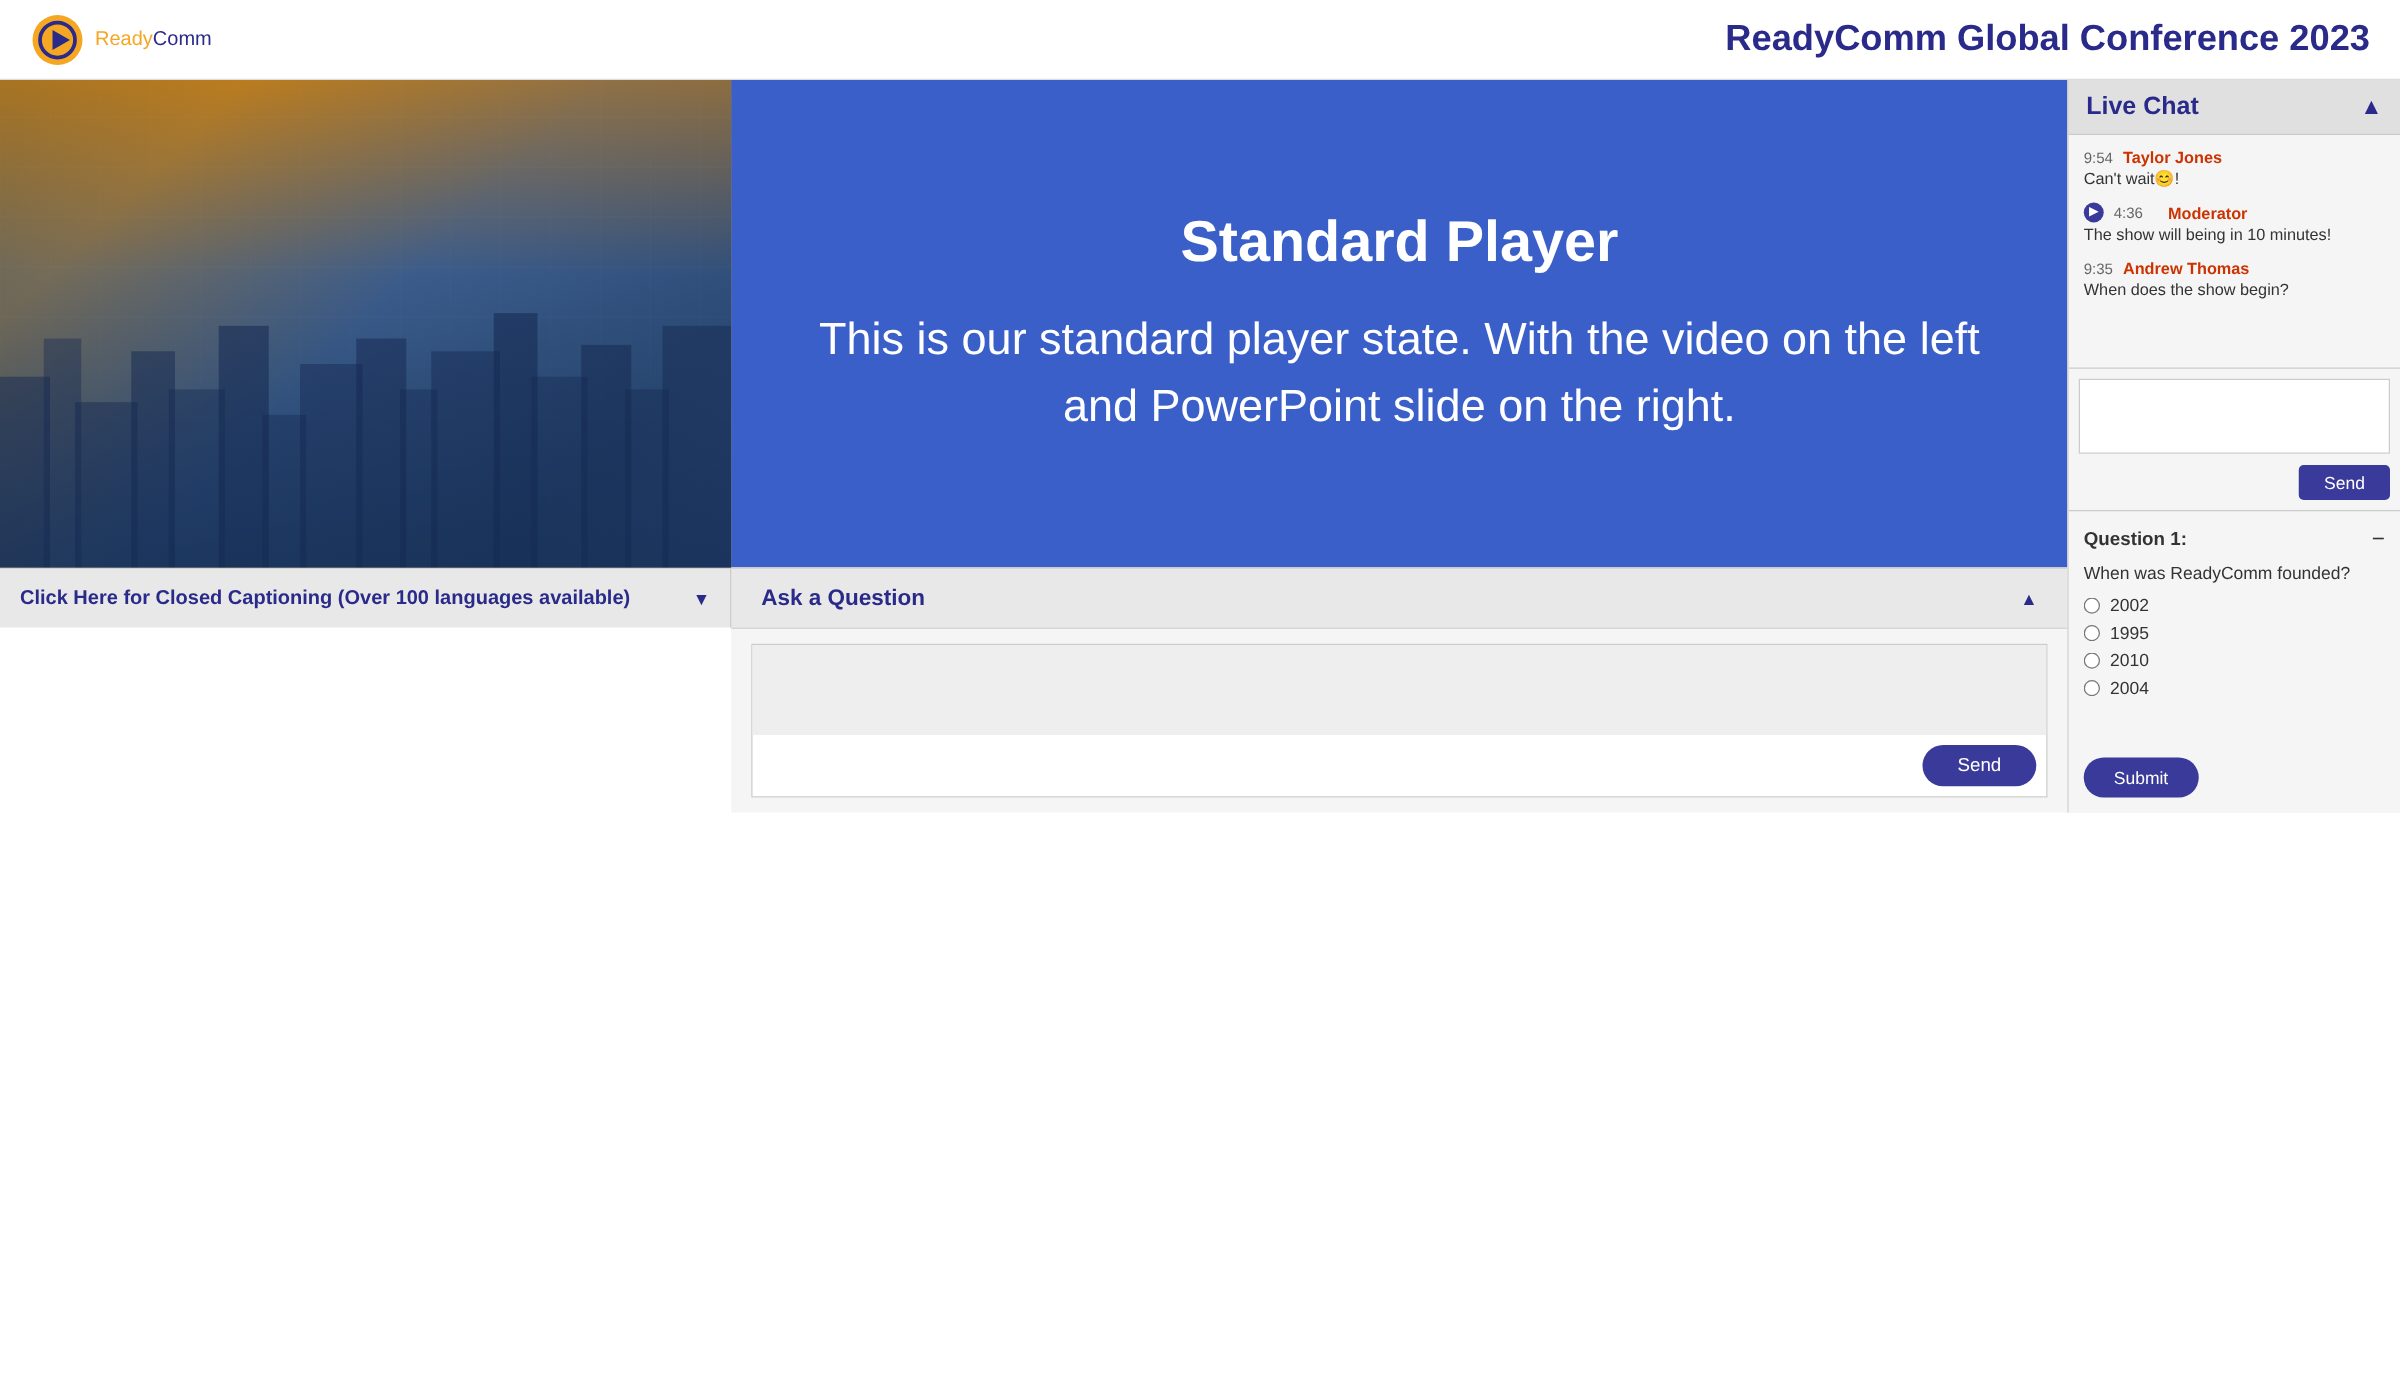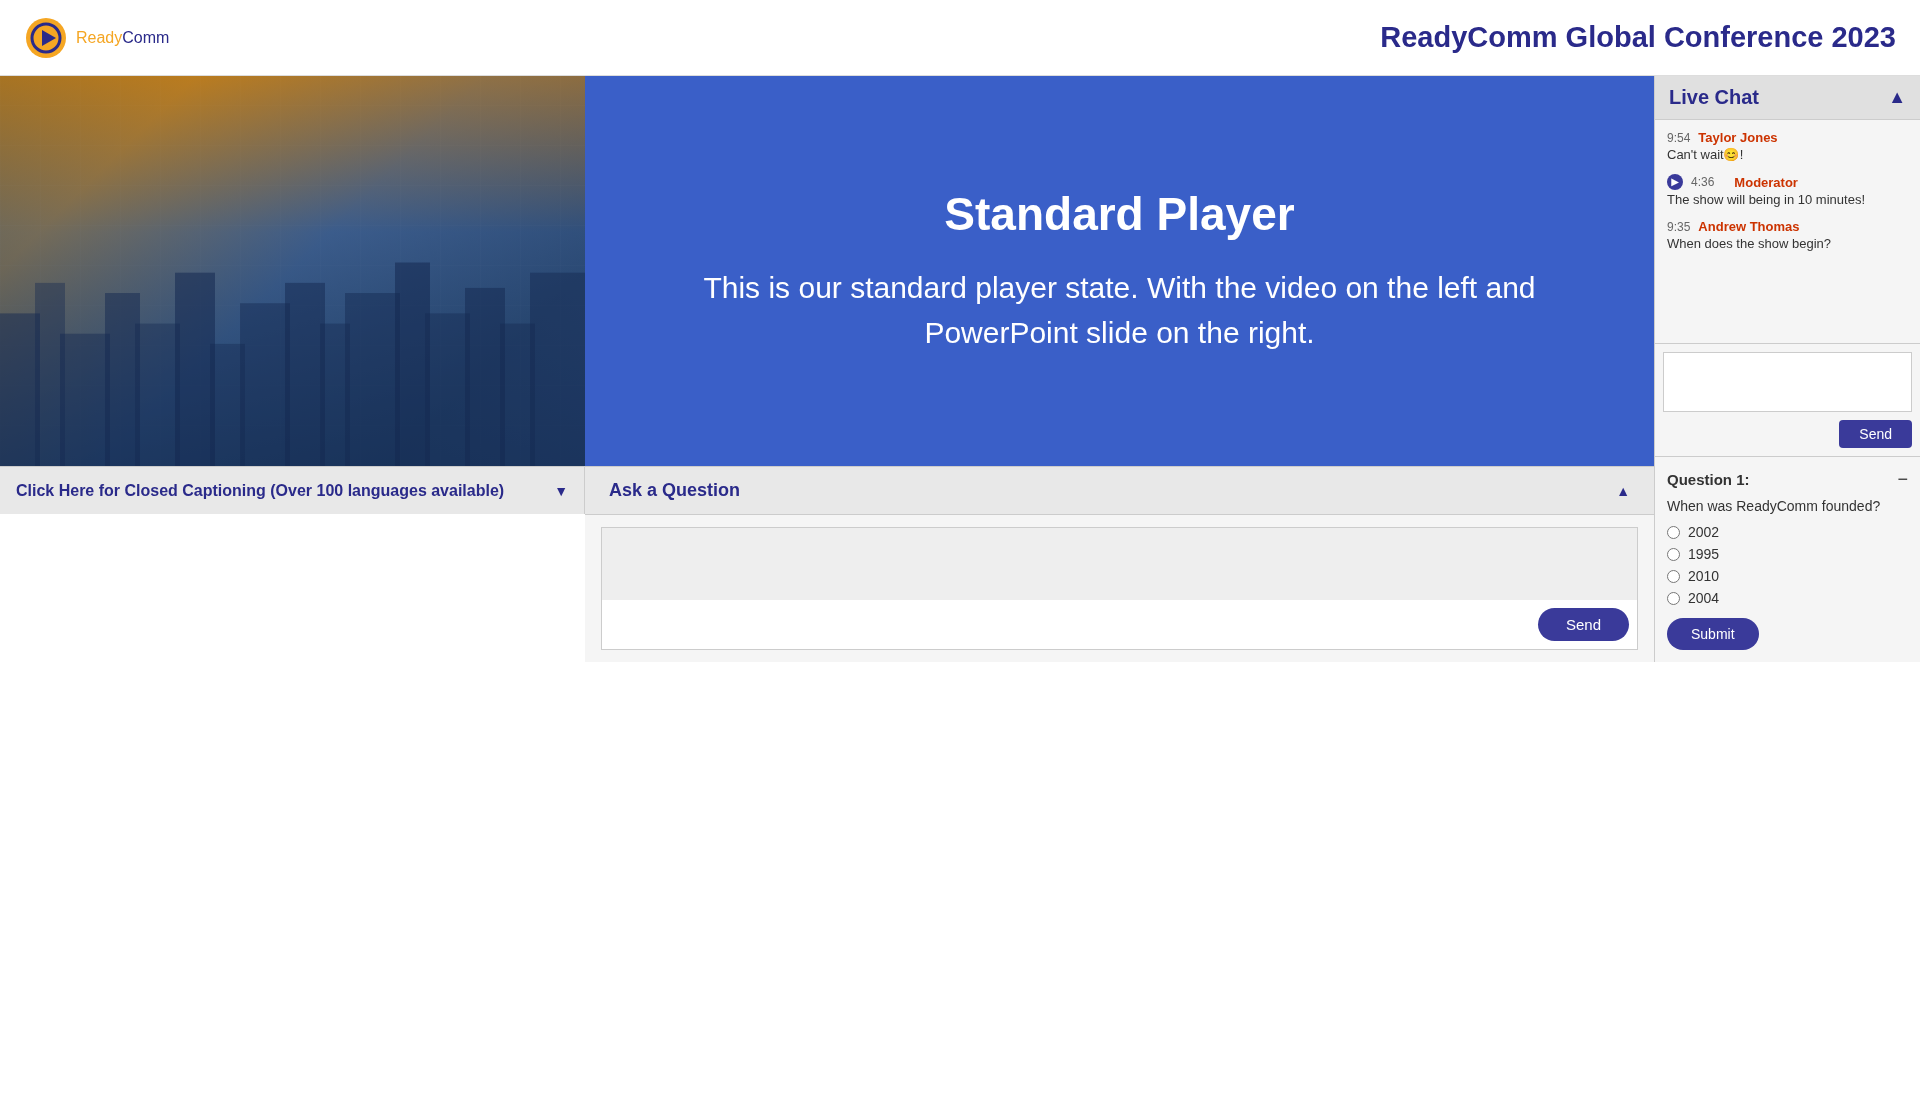--- a/index.html
+++ b/index.html
@@ -6,21 +6,21 @@
     body { font-family: Arial, sans-serif; background: #fff; width: 1920px; min-height: 1107px; overflow-x: hidden; }
 
     
     .header {
       display: flex;
       align-items: center;
       justify-content: space-between;
       padding: 8px 24px;
       background: #fff;
       border-bottom: 1px solid #ddd;
-      height: 76px;
+      height: 64px;
     }
     .logo-area {
       display: flex;
       align-items: center;
       gap: 8px;
     }
     .logo-icon {
       width: 44px;
       height: 44px;
     }
@@ -100,21 +100,21 @@
       padding: 40px;
       text-align: center;
     }
     .slide-title {
       font-size: 46px;
       font-weight: 900;
       color: #fff;
       margin-bottom: 24px;
     }
     .slide-description {
-      font-size: 30px;
+      font-size: 36px;
       color: #fff;
       line-height: 1.5;
     }
 
     
     .bottom-bar {
       display: flex;
       height: 48px;
       background: #e8e8e8;
       border-top: 1px solid #ccc;
@@ -308,20 +308,21 @@
       cursor: pointer;
     }
     .poll-submit-btn {
       background: #3a3a9a;
       color: #fff;
       border: none;
       padding: 8px 24px;
       border-radius: 20px;
       font-size: 14px;
       cursor: pointer;
+      margin-top: 36px;
     }
 
     
     .below-player {
       display: flex;
     }
     .below-player-left {
       width: 585px;
     }
     .below-player-right {

